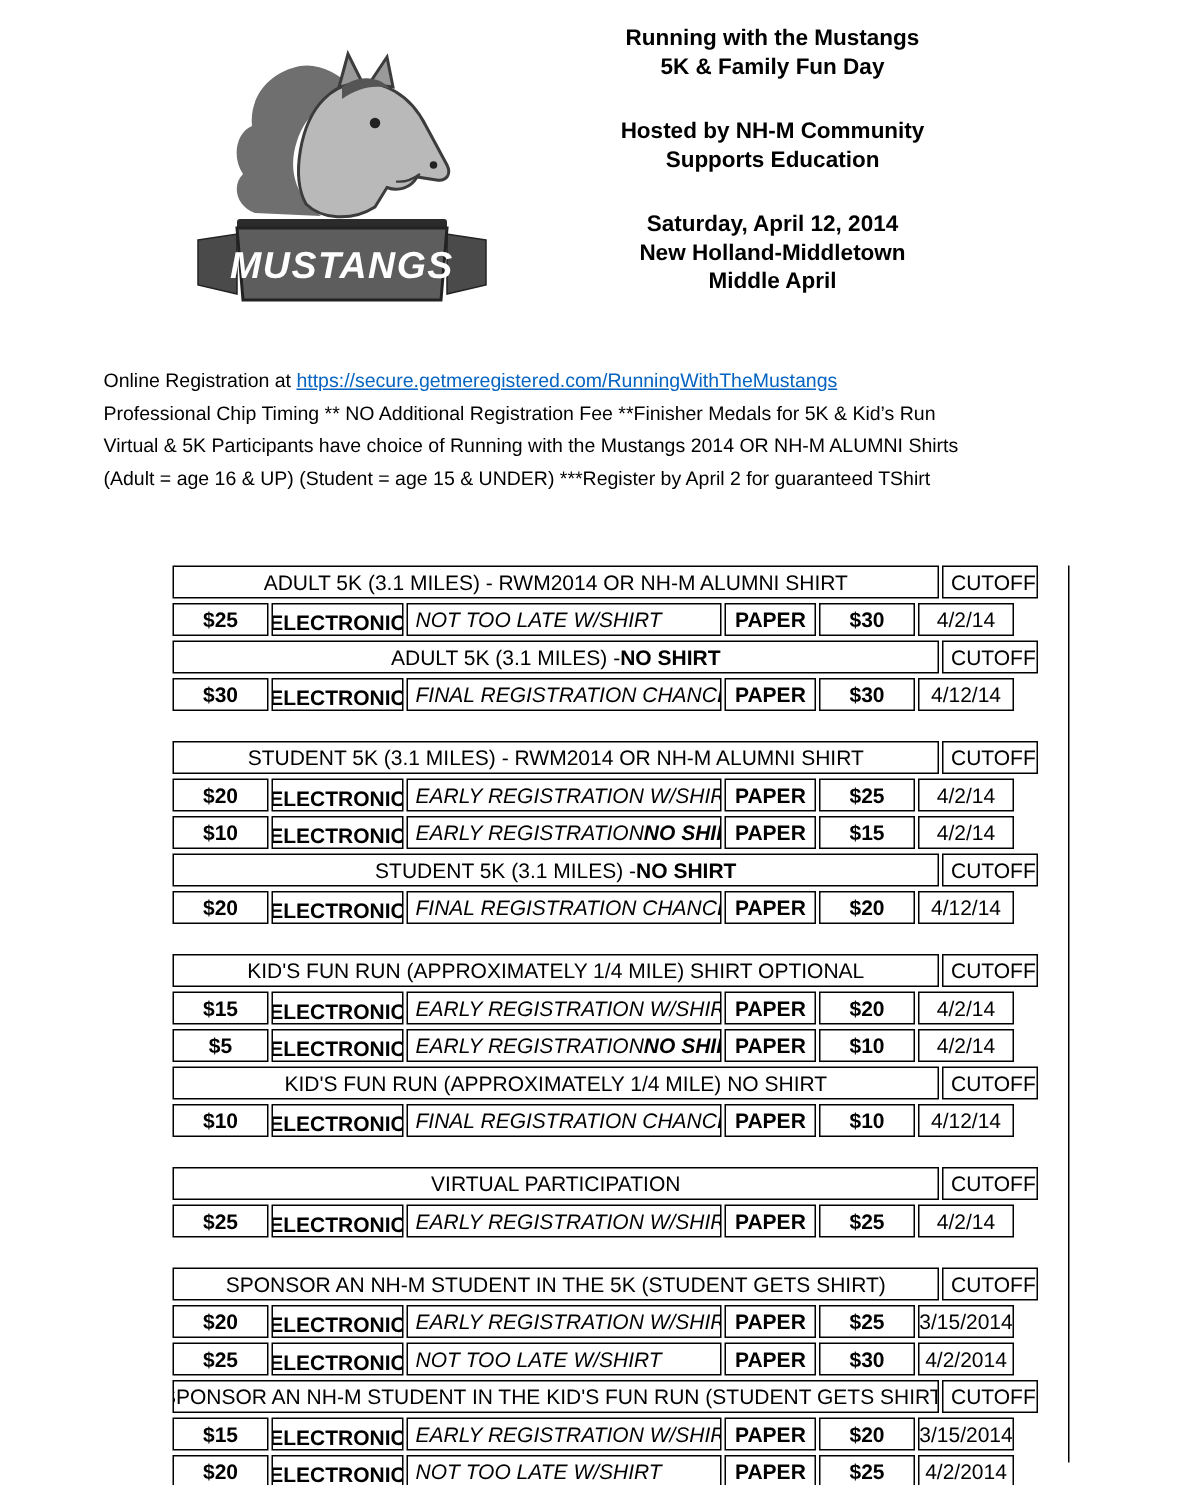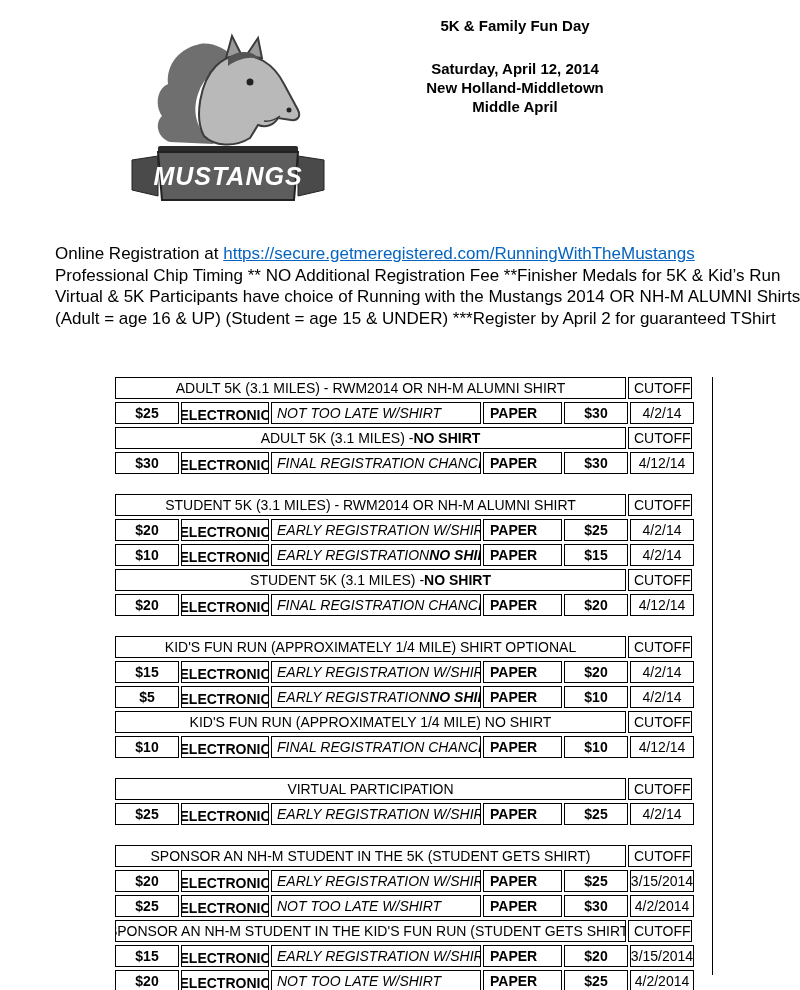--- a/index.html
+++ b/index.html
@@ -17,39 +17,39 @@
 
   
   .titleblock {
     position:absolute; left:350px; top:16px; width:330px;
     text-align:center; font-weight:bold; font-size:15px; line-height:19px;
   }
   .tgroup { margin-bottom:24px; }
 
   
   .intro {
-    position:absolute; left:55px; top:243px; width:725px;
-    font-size:17px; line-height:21.5px;
+    position:absolute; left:69px; top:243px; width:725px;
+    font-size:13px; line-height:21.5px;
   }
   .intro-line { white-space:nowrap; }
   a.reg-link { color:#0563C1; text-decoration:underline; cursor:pointer; }
 
   
   .tables { position:absolute; left:115px; top:377px; }
   .ptable { margin-bottom:20px; }
   .prow { display:flex; gap:2px; margin-bottom:3px; }
   .cell {
     border:1px solid #000; height:22px; background:#fff;
     font-size:14px; display:flex; align-items:center; justify-content:center;
     white-space:nowrap; overflow:hidden;
   }
   .c1 { width:64px; }
   .c2 { width:88px;align-items:flex-end; }
   .c3 { width:210px; justify-content:flex-start; padding-left:5px;font-style:italic; }
-  .c4 { width:79px; justify-content:flex-start; padding-left:6px; }
+  .c4 { width:61px; justify-content:flex-start; padding-left:6px; }
   .c5 { width:64px; }
   .c6 { width:64px; }
   .span5 { width:511px; }
   .cut-head { justify-content:flex-start; padding-left:5px; }
   .b { font-weight:bold; }
   .right-rule { position:absolute; left:712px; top:377px; width:1px; height:598px; background:#000; }
 </style>
 </head>
 <body>
 
@@ -79,21 +79,26 @@
       <polygon points="10,134 36,130 36,170 10,164" fill="#4a4a4a" stroke="#222222"></polygon>
       <polygon points="202,134 176,130 176,170 202,164" fill="#4a4a4a" stroke="#222222"></polygon>
 
       <polygon points="36,126 176,126 172,174 40,174" fill="#5d5d5d" stroke="#222222" stroke-width="2"></polygon>
       <text x="106" y="159" font-size="25" font-weight="bold" font-style="italic" fill="#ffffff" text-anchor="middle" letter-spacing="1" font-family="Liberation Sans, sans-serif">MUSTANGS</text>
     </svg>
   </div>
 
   <div class="titleblock">
     <div class="tgroup">
+      <div>Running with the Mustangs</div>
       <div>5K &amp; Family Fun Day</div>
+    </div>
+    <div class="tgroup">
+      <div>Hosted by NH-M Community</div>
+      <div>Supports Education</div>
     </div>
     <div class="tgroup">
       <div>Saturday, April 12, 2014</div>
       <div>New Holland-Middletown</div>
       <div>Middle April</div>
     </div>
   </div>
 
   <div class="intro">
     <div class="intro-line"><span>Online Registration at </span><a class="reg-link" href="#">https://secure.getmeregistered.com/RunningWithTheMustangs</a></div>

